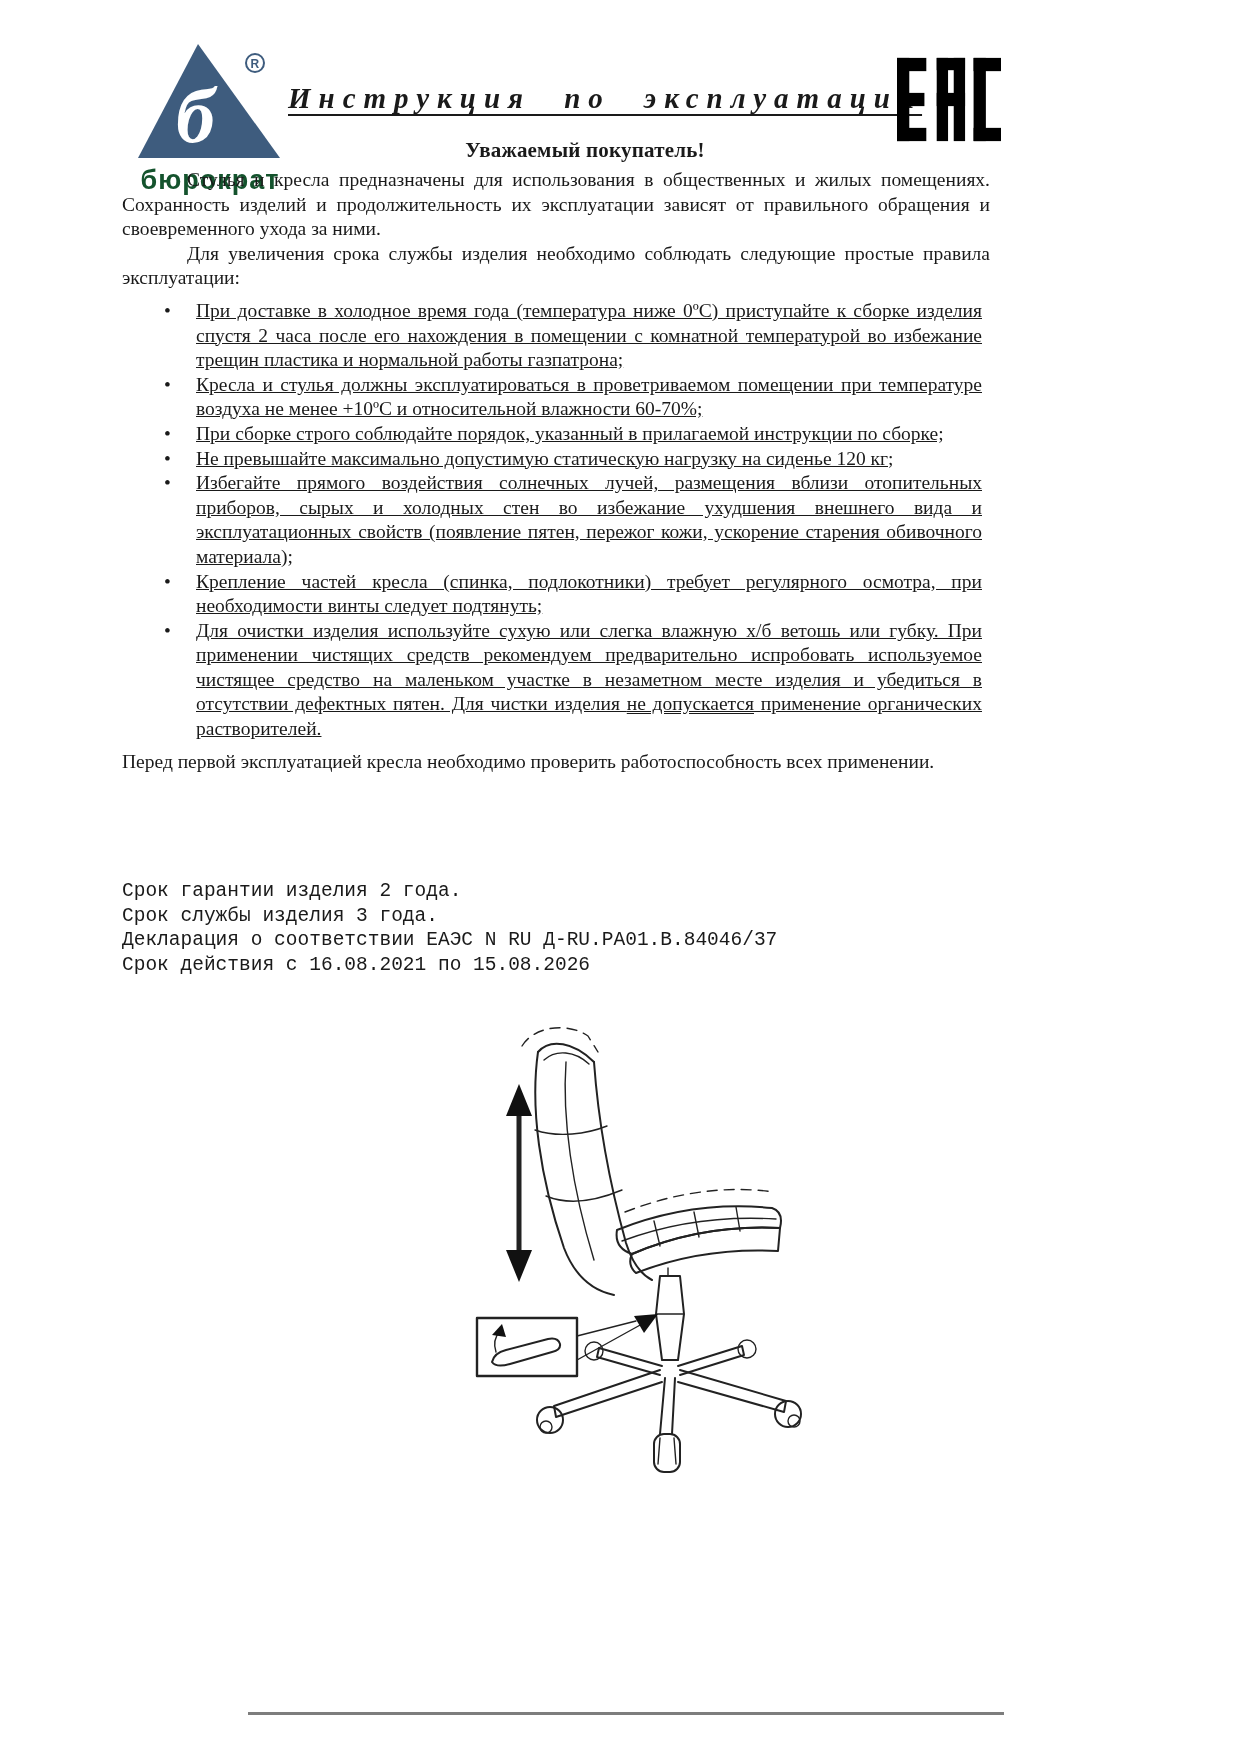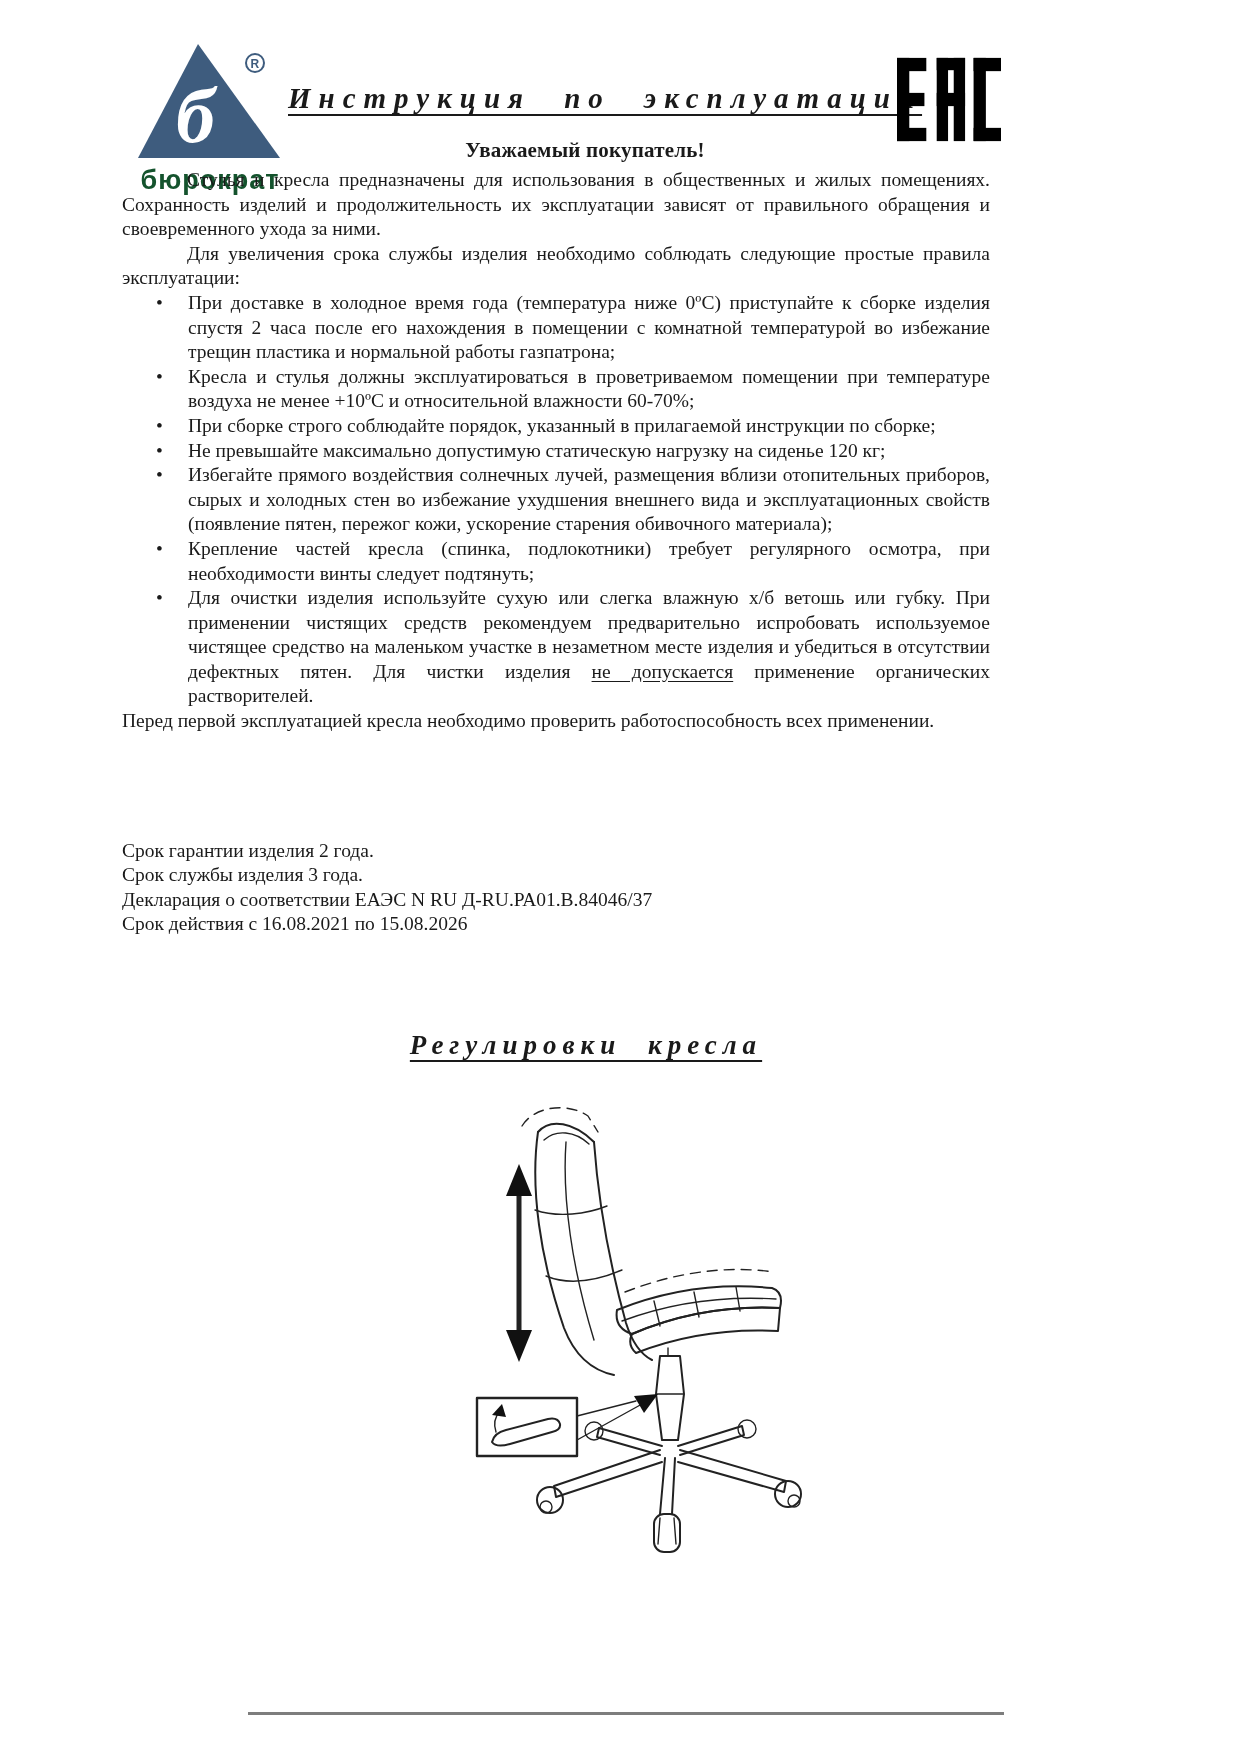--- a/index.html
+++ b/index.html
@@ -20,26 +20,26 @@
     text-decoration:underline;text-underline-offset:6px;text-decoration-thickness:2px;
   }
   .greeting{margin-top:23px;font-size:21px;letter-spacing:.2px;font-weight:bold;}
   .eac{position:absolute;left:897px;top:56px;}
   
   .content{
     position:absolute;left:122px;top:168px;width:868px;
     font-size:19.5px;line-height:24.6px;text-align:justify;
   }
   .content p{margin:0;text-indent:65px;}
-  ul.rules{list-style:none;margin:0;padding:0;}
+  ul.rules{list-style:none;margin:8px;padding:0;text-decoration:underline;}
   ul.rules li{position:relative;padding-left:66px;}
   ul.rules li::before{content:"•";position:absolute;left:34px;}
   .u-inline{text-decoration:underline;text-underline-offset:3px;}
   .closing{margin:0 0 0 66px;text-indent:0 !important;}
-  .info{margin-top:105px;text-align:left;}
+  .info{margin-top:105px;text-align:left;font-family:Liberation Mono, monospace;}
   .info .info-line{white-space:nowrap;}
   
   .section-title{
     margin-top:96px;text-align:center;padding-left:60px;
     font-size:27px;font-weight:bold;font-style:italic;
     letter-spacing:6px;word-spacing:14px;
   }
   .section-title span{text-decoration:underline;text-underline-offset:6px;text-decoration-thickness:2px;}
   .figure-wrap{margin-top:40px;margin-left:300px;width:430px;}
   .ln{fill:none;stroke:#222;stroke-width:2;stroke-linecap:round;stroke-linejoin:round;}
@@ -102,23 +102,20 @@
 
     <p class="closing">Перед первой эксплуатацией кресла необходимо проверить работоспособность всех применении.</p>
 
     <div class="info">
       <div class="info-line">Срок гарантии изделия 2 года.</div>
       <div class="info-line">Срок службы изделия 3 года.</div>
       <div class="info-line">Декларация о соответствии ЕАЭС N RU Д-RU.РА01.В.84046/37</div>
       <div class="info-line">Срок действия с 16.08.2021 по 15.08.2026</div>
     </div>
 
-    <div class="section-title">
-      <span>Регулировки кресла</span>
-    </div>
 
     <div class="figure-wrap">
       <svg width="420" height="460" viewBox="0 0 420 460">
 
         <g>
           <line class="ln" x1="97" y1="94" x2="97" y2="236" style="stroke-width:5"></line>
           <polygon class="solid" points="97,66 84,98 110,98"></polygon>
           <polygon class="solid" points="97,264 84,232 110,232"></polygon>
         </g>
 

